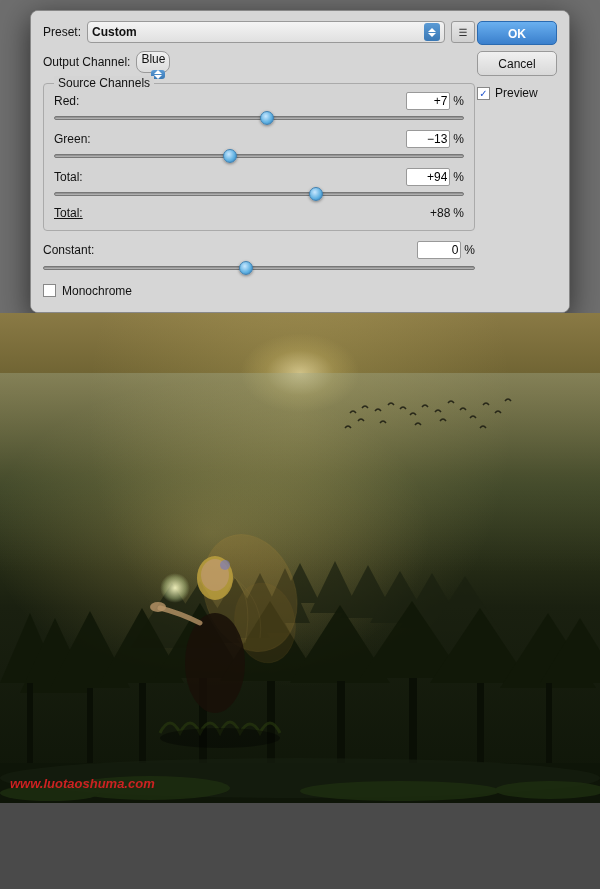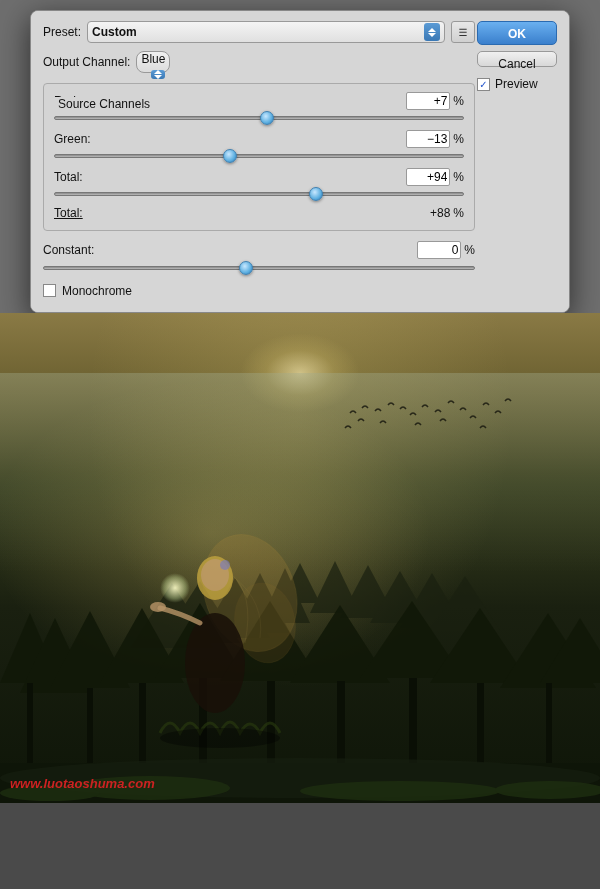--- a/index.html
+++ b/index.html
@@ -188,21 +188,20 @@
     }
 
     .source-channels-legend {
       position: absolute;
       top: -8px;
       left: 10px;
       background: #d4d4d4;
       padding: 0 4px;
       font-size: 12px;
       color: #111;
-      margin-top: 21px;
     }
 
     .channel-row {
       margin-bottom: 6px;
     }
 
     .channel-top {
       display: flex;
       align-items: center;
       margin-bottom: 2px;
@@ -345,21 +344,21 @@
       text-align: center;
       line-height: 24px;
     }
 
     .btn-cancel {
       background: linear-gradient(to bottom, #f0f0f0, #d8d8d8);
       border: 1px solid #999;
       border-radius: 5px;
       color: #111;
       font-size: 12px;
-      height: 16px;
+      height: 25px;
       cursor: pointer;
       text-align: center;
       line-height: 24px;
     }
 
     .preview-row {
       display: flex;
       align-items: center;
       gap: 5px;
       margin-top: 4px;

